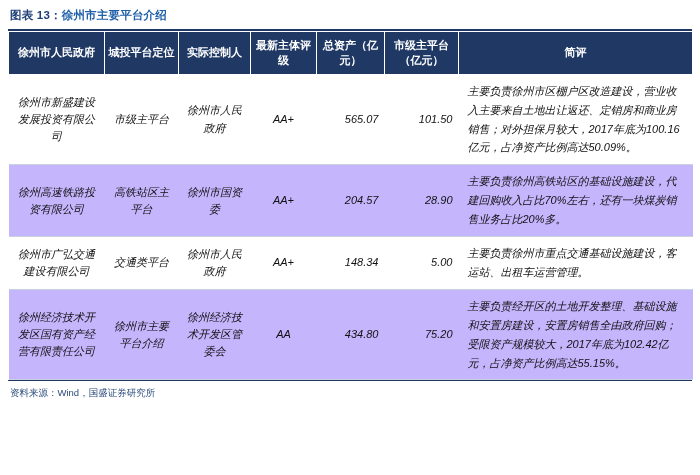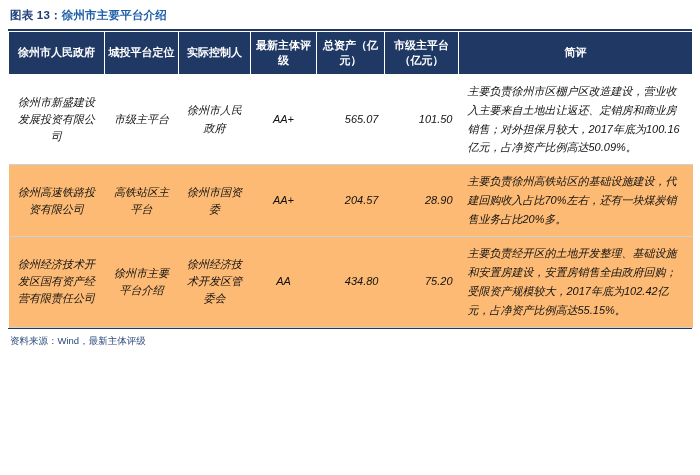--- a/index.html
+++ b/index.html
@@ -55,21 +55,21 @@
     font-size: 11px;
     line-height: 1.55;
     padding: 7px 6px;
     border-bottom: 1px solid #c9d3e0;
     vertical-align: middle;
     text-align: center;
     color: #111111;
     font-style: italic;
   }
   table.main tr.row-alt td {
-    background: #fdba74;
+    background: #c4b5fd;
   }
   table.main td.comment {
     text-align: left;
     vertical-align: middle;
     padding-left: 9px;
     padding-right: 9px;
     line-height: 1.72;
   }
   table.main td.num {
     text-align: right;
@@ -143,29 +143,38 @@
       </tr>
       <tr class="row-alt">
         <td>徐州高速铁路投资有限公司</td>
         <td>高铁站区主平台</td>
         <td>徐州市国资委</td>
         <td>AA+</td>
         <td class="num">204.57</td>
         <td class="num">28.90</td>
         <td class="comment">主要负责徐州高铁站区的基础设施建设，代建回购收入占比70%左右，还有一块煤炭销售业务占比20%多。</td>
       </tr>
+      <tr>
+        <td>徐州市广弘交通建设有限公司</td>
+        <td>交通类平台</td>
+        <td>徐州市人民政府</td>
+        <td>AA+</td>
+        <td class="num">148.34</td>
+        <td class="num">5.00</td>
+        <td class="comment">主要负责徐州市重点交通基础设施建设，客运站、出租车运营管理。</td>
+      </tr>
       <tr class="row-alt">
         <td>徐州经济技术开发区国有资产经营有限责任公司</td>
         <td>徐州市主要平台介绍</td>
         <td>徐州经济技术开发区管委会</td>
         <td>AA</td>
         <td class="num">434.80</td>
         <td class="num">75.20</td>
         <td class="comment">主要负责经开区的土地开发整理、基础设施和安置房建设，安置房销售全由政府回购；受限资产规模较大，2017年底为102.42亿元，占净资产比例高达55.15%。</td>
       </tr>
     </tbody>
   </table>
 
   <div class="botline"></div>
 
-  <div class="source">资料来源：Wind，最新主体评级</div>
+  <div class="source">资料来源：Wind，国盛证券研究所</div>
 
 </div>
 
 </body></html>

